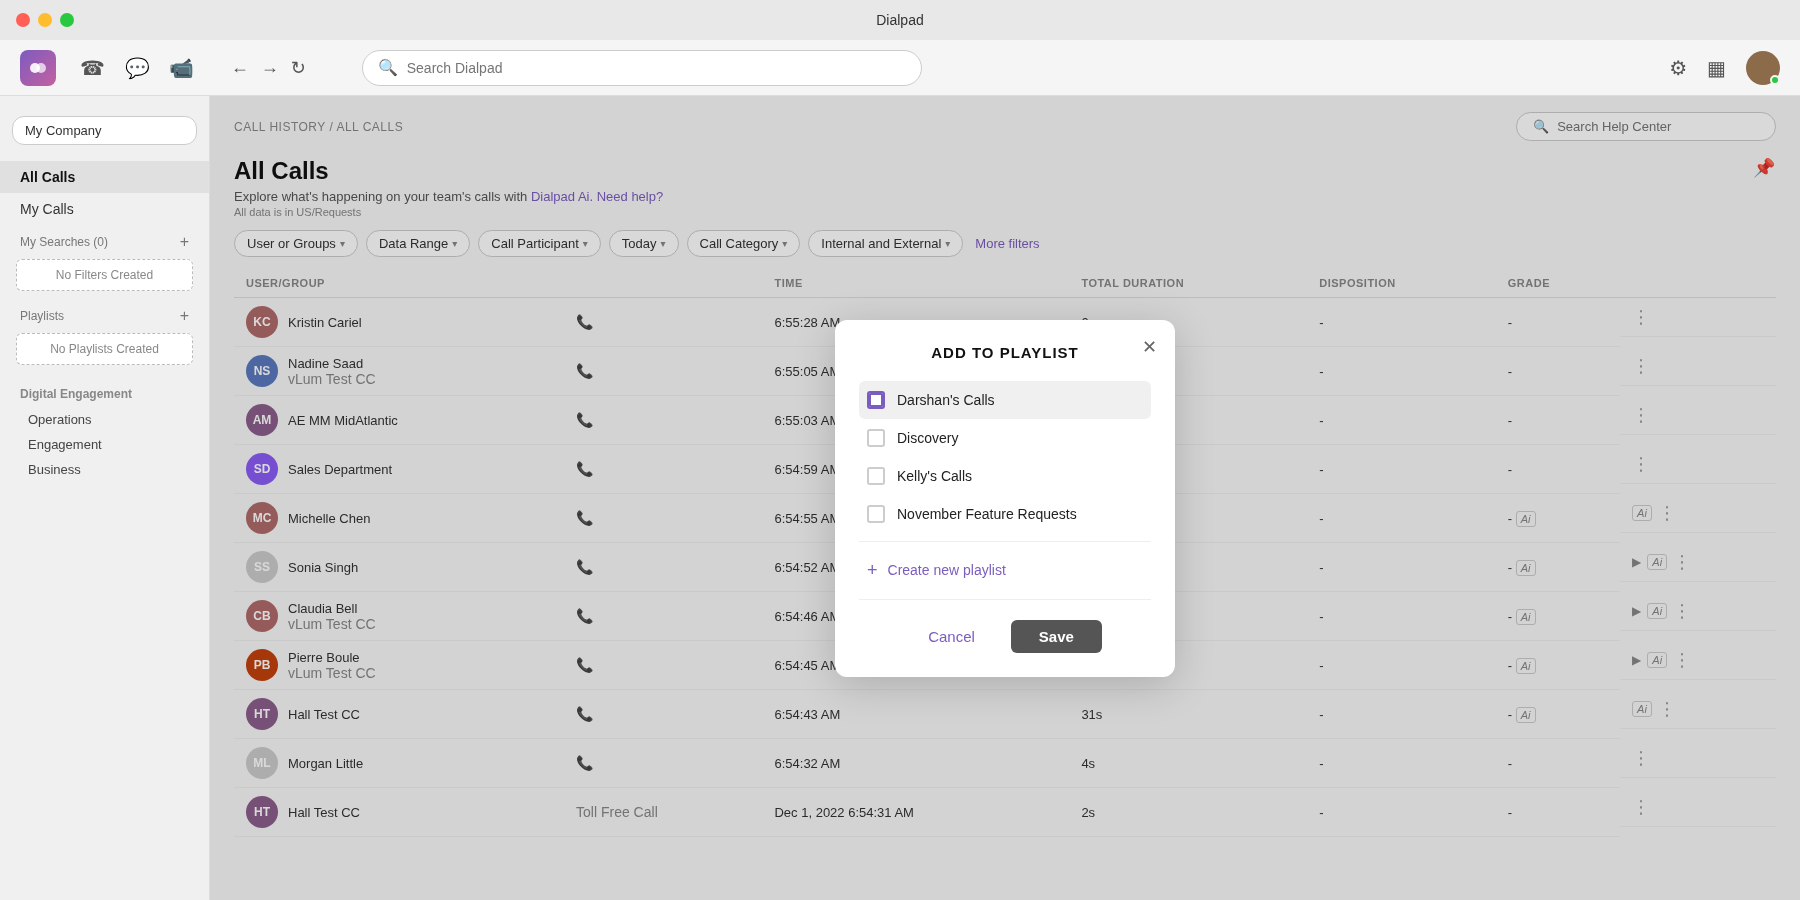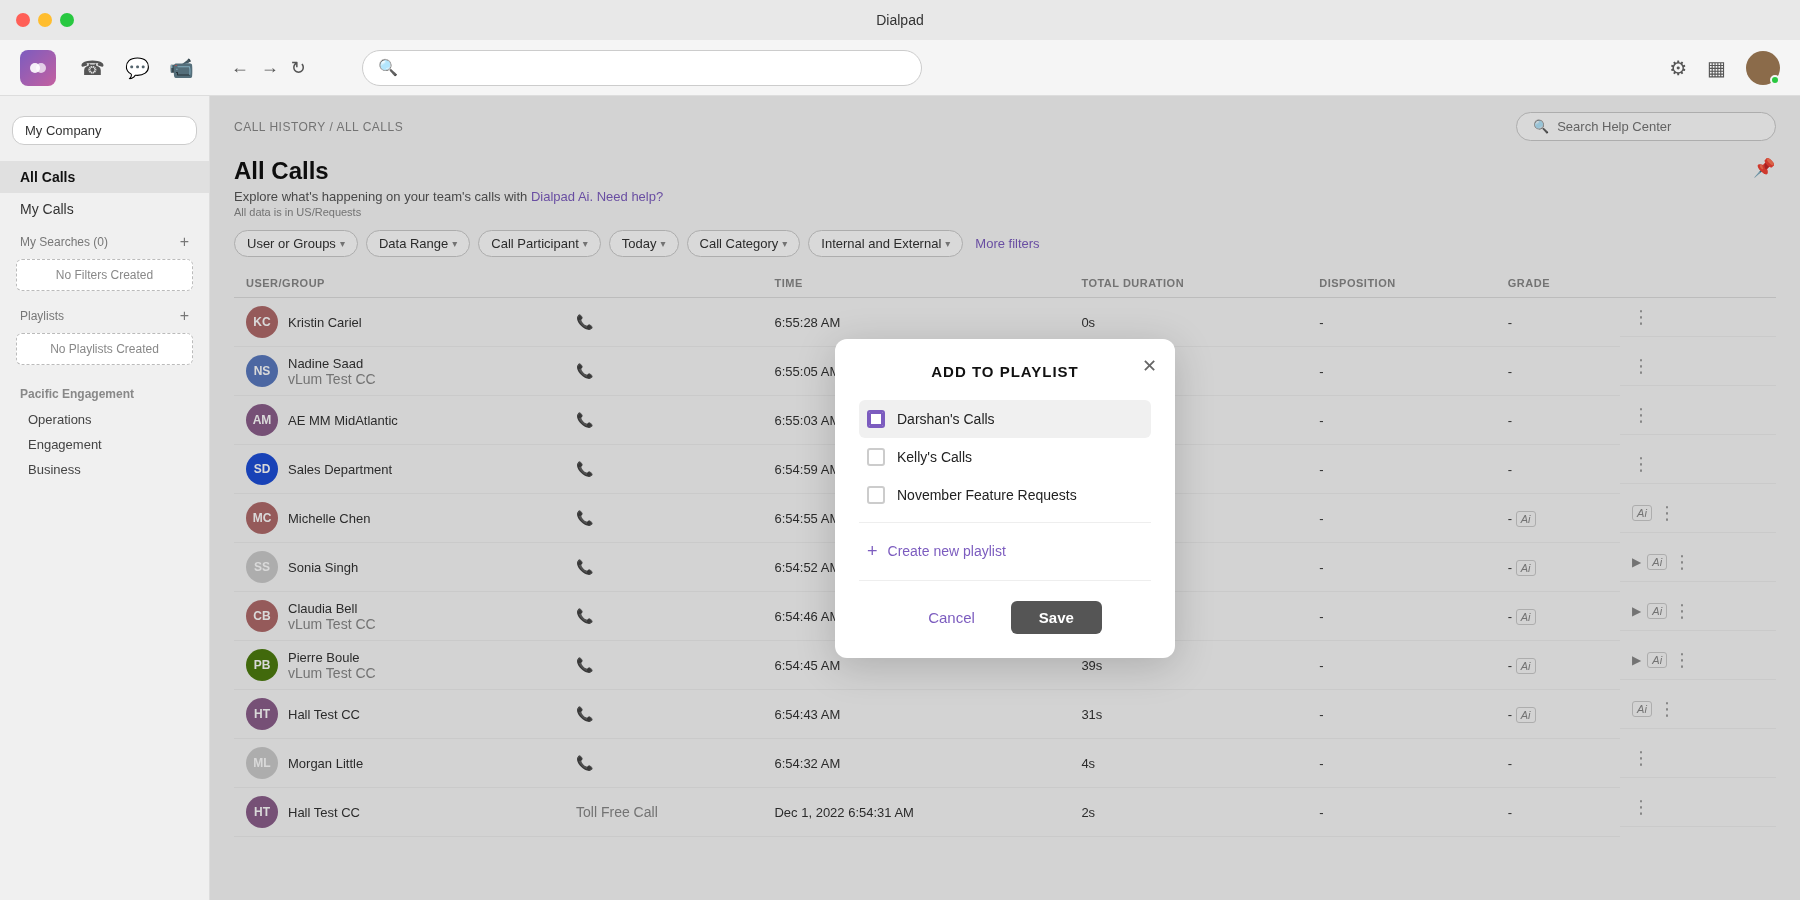--- a/index.html
+++ b/index.html
@@ -361,20 +361,21 @@
     <span class="nav-icon">💬</span>
     <span class="nav-icon">📹</span>
   </div>
   <div class="nav-arrows">
     <span class="nav-arrow">←</span>
     <span class="nav-arrow">→</span>
     <span class="nav-arrow">↻</span>
   </div>
   <div class="search-bar">
     <span style="color:#aaa;">🔍</span>
+    <input type="text" placeholder="Search Dialpad" style="">
   </div>
   <div class="topnav-right">
     <span class="topnav-icon">⚙</span>
     <span class="topnav-icon">▦</span>
     <div class="avatar">
       <div class="avatar-dot"></div>
     </div>
   </div>
 </div>
 
@@ -398,21 +399,21 @@
       <span>No Filters Created</span>
     </div>
     <div class="sidebar-section">
       <span>Playlists</span>
       <span class="plus-btn">+</span>
     </div>
     <div class="sidebar-empty-box">
       <span>No Playlists Created</span>
     </div>
     <div style="margin-top: 16px; padding: 6px 20px; font-size: 12px; color: #888; font-weight: 600;">
-      <span>Pacific Engagement</span>
+      <span>Digital Engagement</span>
     </div>
     <div class="sidebar-sub-item">
       <span>Operations</span>
     </div>
     <div class="sidebar-sub-item">
       <span>Engagement</span>
     </div>
     <div class="sidebar-sub-item">
       <span>Business</span>
     </div>
@@ -551,21 +552,21 @@
         
       </td>
       <td style="display:flex;align-items:center;gap:6px;">
 
         <span class="more-btn">⋮</span>
       </td>
     </tr>
             <tr>
       <td>
         <div class="user-cell">
-          <div class="user-avatar" style="background:#1d4ed8">SD</div>
+          <div class="user-avatar" style="background:#8b5cf6">SD</div>
           <div>
             <div class="user-name">Sales Department</div>
 
           </div>
         </div>
       </td>
       <td>
         <span class="call-icon">📞</span>
       </td>
       <td>6:54:59 AM</td>
@@ -654,21 +655,21 @@
       </td>
       <td style="display:flex;align-items:center;gap:6px;">
         <span class="play-btn">▶</span>
         <span class="ai-badge">Ai</span>
         <span class="more-btn">⋮</span>
       </td>
     </tr>
             <tr>
       <td>
         <div class="user-cell">
-          <div class="user-avatar" style="background:#4d7c0f">PB</div>
+          <div class="user-avatar" style="background:#c2410c">PB</div>
           <div>
             <div class="user-name">Pierre Boule</div>
             <div class="user-sub">vLum Test CC</div>
           </div>
         </div>
       </td>
       <td>
         <span class="call-icon">📞</span>
       </td>
       <td>6:54:45 AM</td>
@@ -769,20 +770,24 @@
         <span class="modal-close">✕</span>
         <div class="modal-title">ADD TO PLAYLIST</div>
 
         <div id="playlist-items">
             <div class="playlist-item highlighted">
       <div class="checkbox checked"></div>
       <span class="playlist-name">Darshan's Calls</span>
     </div>
             <div class="playlist-item">
       <div class="checkbox "></div>
+      <span class="playlist-name">Discovery</span>
+    </div>
+            <div class="playlist-item">
+      <div class="checkbox "></div>
       <span class="playlist-name">Kelly's Calls</span>
     </div>
             <div class="playlist-item">
       <div class="checkbox "></div>
       <span class="playlist-name">November Feature Requests</span>
     </div>
           </div>
 
         <div class="modal-divider"></div>
         <div class="create-playlist">

